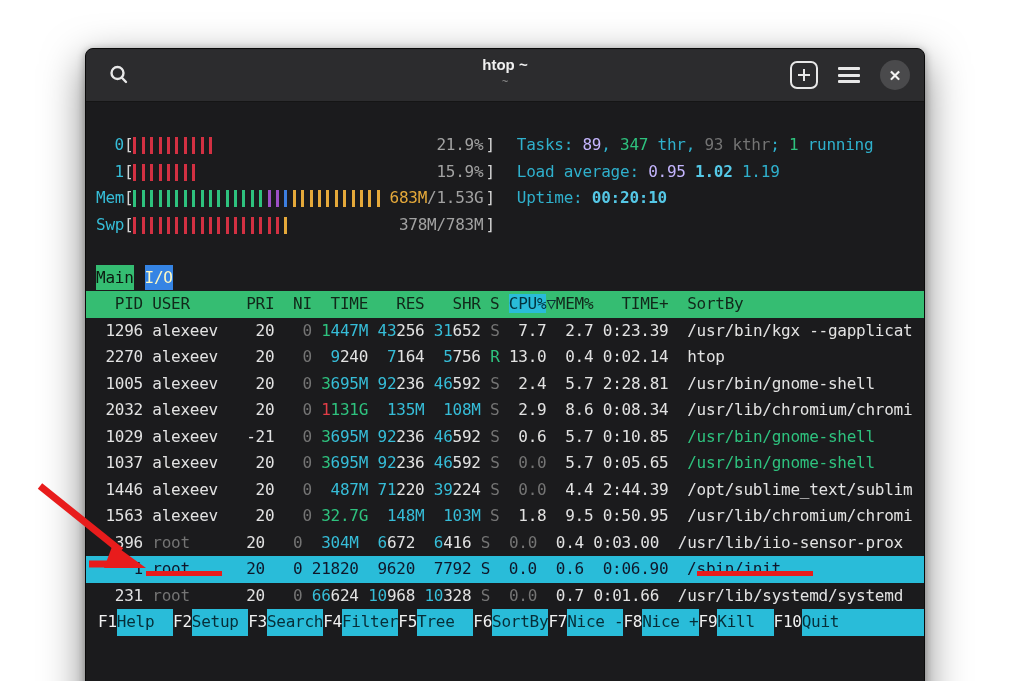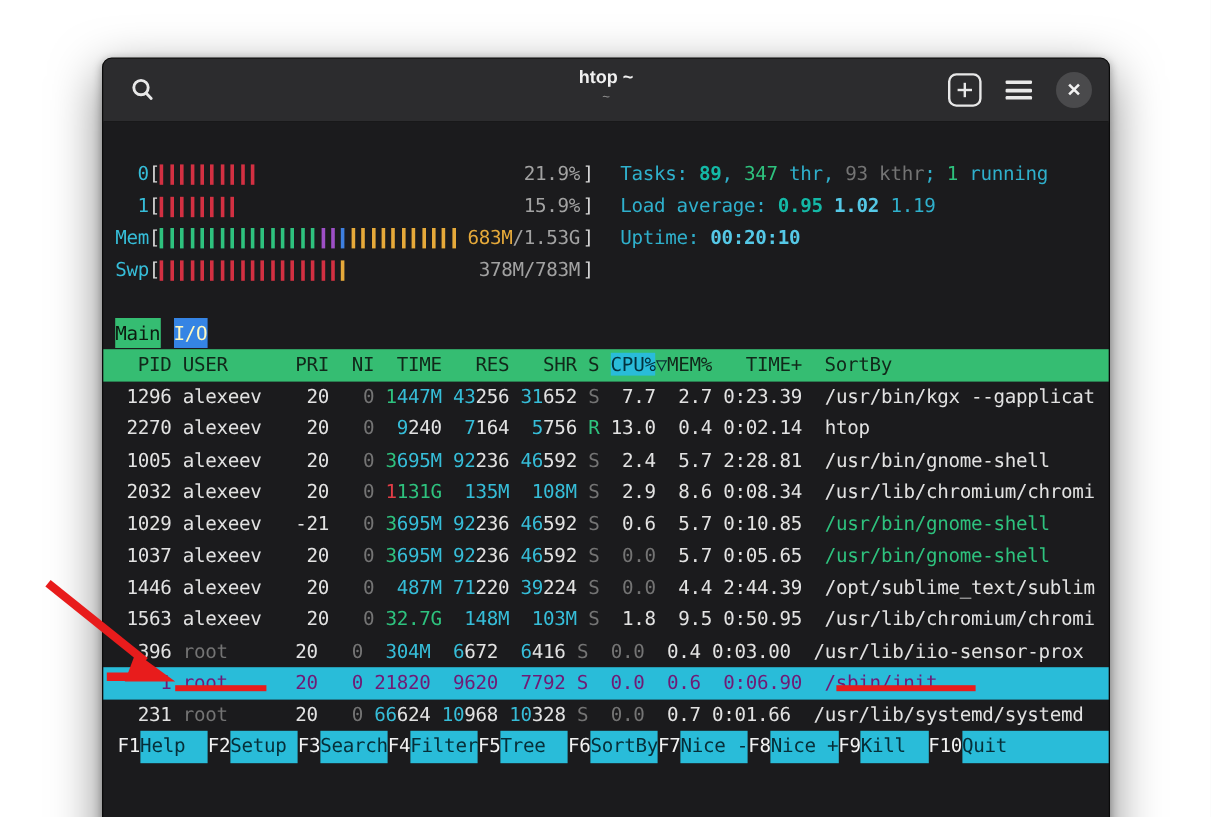--- a/index.html
+++ b/index.html
@@ -28,21 +28,21 @@
   .closebtn{width:30px;height:30px;border-radius:50%;background:#4a4a4c;color:#f2f2f2;
             font-size:15px;font-weight:bold;line-height:1;}
 
   
   .term{position:relative;height:535px;padding-top:30px;box-sizing:border-box;
         font-family:"DejaVu Sans Mono",monospace;font-size:16px;letter-spacing:-0.25px;
         color:#e2e2e2;}
   .line{height:26.5px;line-height:26.5px;white-space:pre;padding-left:10px;}
   .sg-w{color:#e2e2e2}.sg-d{color:#747474}.sg-d2{color:#a2a2a2}
   .sg-c{color:#36bdd8}.sg-g{color:#2ec27e}.sg-r{color:#e23d47}.sg-y{color:#e5a93a}
-  .sg-cy{color:#2fb0cc}.sg-bw{color:#14b8a6;font-weight:bold}
+  .sg-cy{color:#2fb0cc}.sg-bw{color:#c4b5fd;font-weight:normal}
   .sg-cb{color:#55c8e6;font-weight:bold}
   .br{color:#d6d6d6}
 
   
   .mlabel{display:inline-block;width:28px;text-align:right;color:#36bdd8;}
   .mbar{display:inline-block;width:352px;height:26.5px;position:relative;vertical-align:top;}
   .tk{display:inline-block;width:3px;height:17px;margin:5px 5.4px 0 0;vertical-align:top;}
   .tk-r{background:#d33042}.tk-g{background:#2ec27e}.tk-y{background:#e5a93a}
   .tk-p{background:#9d4fc6}.tk-bl{background:#3d7fe0}
   .mtext{position:absolute;right:2px;top:0;text-align:center;}
@@ -51,21 +51,21 @@
   
   .tab{display:inline-block;height:25px;line-height:25px;padding:0 0;margin-right:11px;color:#08222a;}
   .tab.active{background:#35bd72;color:#0c1a10;}
   .tab.io{background:#3584e4;color:#fef9c3;}
 
   
   .phead{background:#35bd72;color:#11281a;}
   .hd-sort{background:#29bcd9;color:#03323d;}
   .hd-arrow{color:#0b3036;}
   .row.hl{background:#29bcd9;}
-  .row.hl span{color:#701a75;text-align:right;}
+  .row.hl span{color:#0f172a;text-align:right;}
 
   
   .fkeys{display:flex;height:26.5px;line-height:26.5px;white-space:pre;padding-left:12px;}
   .fk-key{color:#f2f2f2;}
   .fk-label{background:#29bcd9;color:#062e38;}
   .fk-fill{flex:1;}
 
   
   .annot{position:absolute;left:0;top:0;pointer-events:none;}
 </style>

